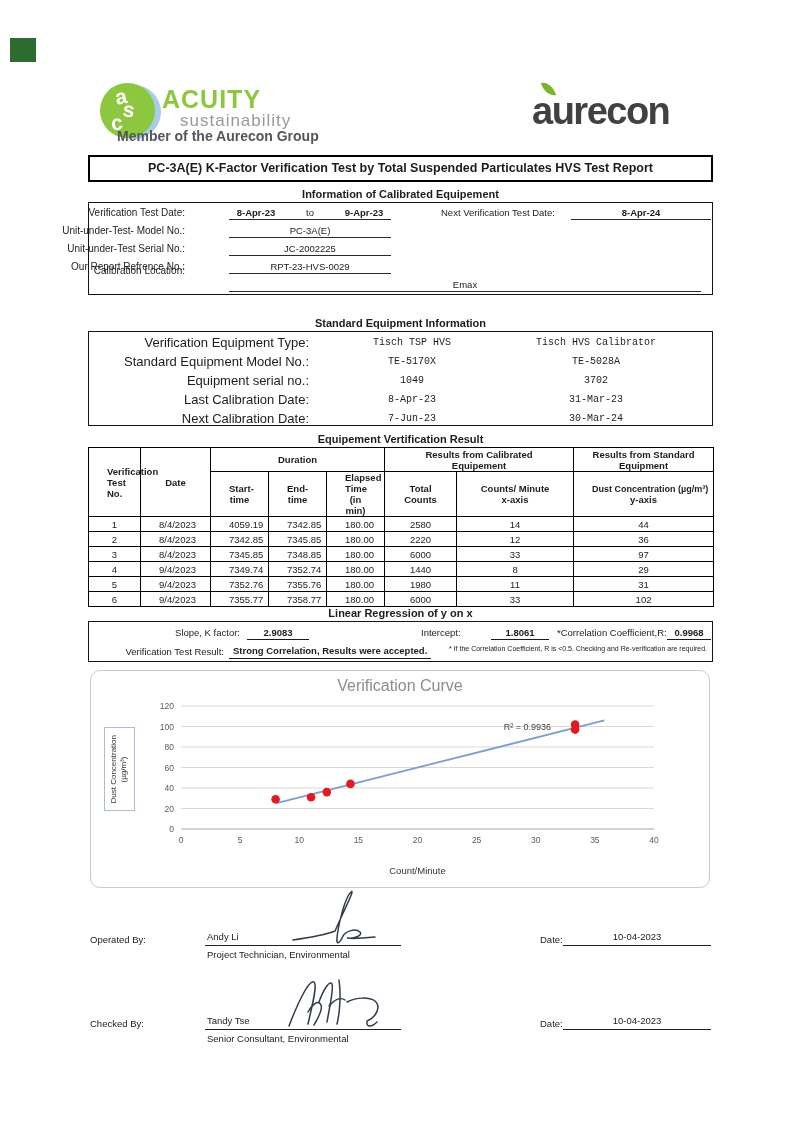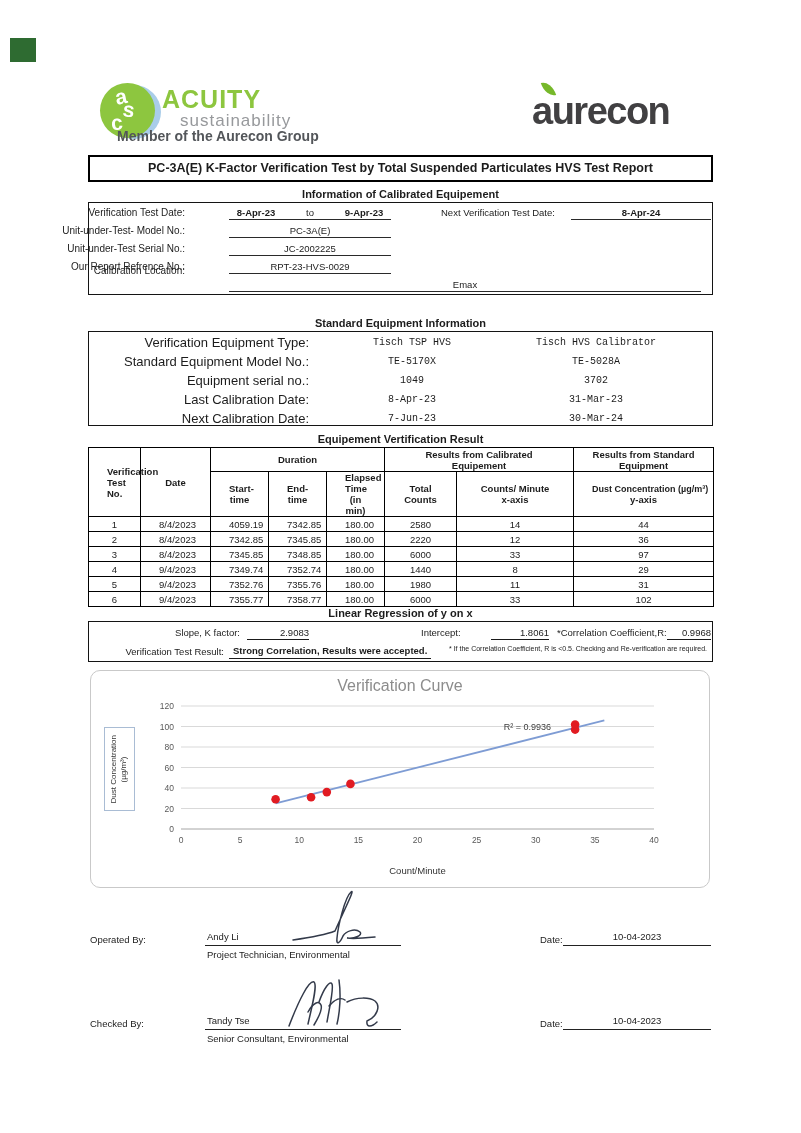--- a/index.html
+++ b/index.html
@@ -48,21 +48,21 @@
   .result-table th, .result-table td { border:1px solid #000; font-size:9.5px; text-align:center; vertical-align:middle; padding:0 18px; }
   .result-table th { font-weight:bold; }
   .result-table .hrow1 th { height:24px; }
   .result-table .hrow2 th { height:37px; }
   .result-table td { height:15px; }
   .nowrap { white-space:nowrap; font-size:9px; }
 
   
   .reg-box { left:88px; top:621px; width:625px; height:41px; border:1.5px solid #141414; font-size:9.5px; }
   .reg-box .lbl { position:absolute; white-space:nowrap; line-height:13px; }
-  .reg-val { position:absolute; border-bottom:1px solid #1a1a1a; font-weight:normal; text-align:right; height:14px; line-height:13px; }
+  .reg-val { position:absolute; border-bottom:1px solid #1a1a1a; font-weight:bold; text-align:center; height:14px; line-height:13px; }
   .reg-note { position:absolute; right:5px; top:23px; font-size:7px; color:#222; white-space:nowrap; }
   .reg-result { position:absolute; left:140px; top:22px; font-weight:bold; border-bottom:1px solid #1a1a1a; padding:0 4px 1px 4px; line-height:13px; }
 
   
   .chart-box { left:90px; top:670px; width:620px; height:218px; border:1.5px solid #c9c9c9; border-radius:10px; background:#fff; }
   .chart-title { position:absolute; left:0; top:6px; width:100%; text-align:center; font-size:16px; color:#8c8c8c; }
   .chart-xlabel { position:absolute; left:90px; top:194px; width:473px; text-align:center; font-size:9.5px; color:#333; }
   .ylabel-box { position:absolute; left:13px; top:56px; width:31px; height:84px; border:1px solid #a9bcd4; display:flex; align-items:center; justify-content:center; }
   .ylabel-text { writing-mode:vertical-rl; transform:rotate(180deg); font-size:8px; color:#333; text-align:center; line-height:1.3; }
   .chart-svg { position:absolute; left:0; top:0; }

